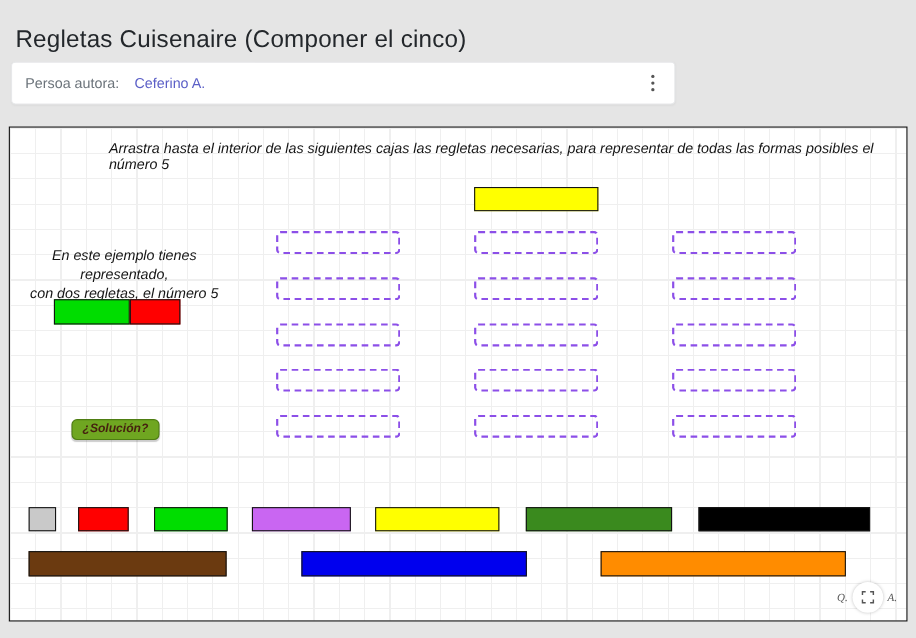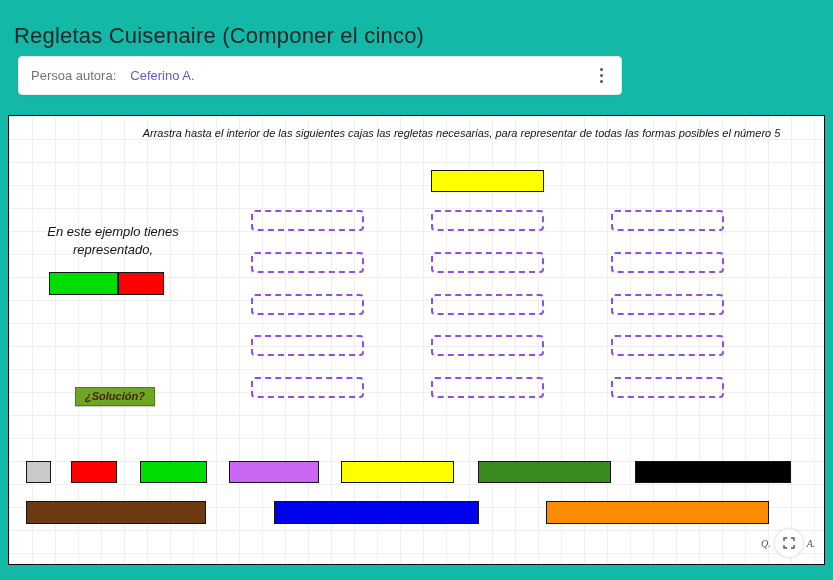--- a/index.html
+++ b/index.html
@@ -1,45 +1,45 @@
 <!DOCTYPE html>
 <html><head>
 <meta charset="utf-8">
 <style>
   html,body{margin:0;padding:0;background:#fff;}
-  .page{position:relative;width:833px;height:580px;background:#14b8a6;
+  .page{position:relative;width:833px;height:580px;background:#e5e5e5;
         font-family:"Liberation Sans",sans-serif;overflow:hidden;}
   .page-title{position:absolute;left:14px;top:8px;font-size:22px;font-weight:400;
               color:#23272b;letter-spacing:.2px;}
-  .author-card{position:absolute;left:18px;top:56px;width:604px;height:39px;
+  .author-card{position:absolute;left:10px;top:56px;width:604px;height:39px;
                background:#fff;border:1px solid #e7e8ea;border-radius:4px;
                box-shadow:0 1px 2px rgba(0,0,0,.04);
                display:flex;align-items:center;padding:0 12px;box-sizing:border-box;}
   .author-label{font-size:13px;color:#6b737a;}
   .author-link{font-size:13px;color:#5b5fc7;margin-left:14px;text-decoration:none;cursor:pointer;}
   .kebab{margin-left:auto;display:flex;flex-direction:column;gap:3px;cursor:pointer;
          padding:4px 6px;}
   .kebab span{width:3px;height:3px;border-radius:50%;background:#555;}
   
   .applet{position:absolute;left:8px;top:115px;width:817px;height:450px;
           border:1.5px solid #0d0d0d;box-sizing:border-box;background:#fff;
           background-image:
             repeating-linear-gradient(to right,#efefef 0 1px,transparent 1px 23px),
             repeating-linear-gradient(to bottom,#efefef 0 1px,transparent 1px 23px);}
-  .instruction{position:absolute;left:90px;right:0;top:11px;text-align:center;
-               font-size:11px;font-style:italic;color:#141414;}
+  .instruction{position:absolute;left:90px;right:0;top:11px;text-align:left;
+               font-size:13px;font-style:italic;color:#141414;}
   .example-text{position:absolute;left:8px;top:107px;width:192px;text-align:center;
                 font-size:13px;font-style:italic;color:#141414;line-height:1.35;}
   .rod{position:absolute;border:1.5px solid #141414;box-sizing:border-box;cursor:grab;}
   .drop-box{position:absolute;border:2.5px dashed #8c4fe8;border-radius:4px;
             box-sizing:border-box;background:transparent;}
-  .solution-btn{position:absolute;left:66px;top:265px;padding:2px 9px 3px;
-                background:#6fa621;border:1px solid #4e7d12;border-radius:0;
+  .solution-btn{position:absolute;left:56px;top:265px;padding:2px 9px 3px;
+                background:#6fa621;border:1px solid #4e7d12;border-radius:5px;
                 font-size:11px;font-style:italic;font-weight:bold;color:#46210f;
-                cursor:pointer;box-shadow:0 1px 1px rgba(0,0,0,.2);margin-top:6px;}
+                cursor:pointer;box-shadow:0 1px 1px rgba(0,0,0,.2);}
   .corner-controls{position:absolute;left:752px;top:413px;display:flex;align-items:center;gap:4px;}
   .ctrl-glyph{font-size:10px;font-style:italic;color:#555;font-family:"Liberation Serif",serif;}
   .fs-btn{width:28px;height:28px;border-radius:50%;background:#fff;
           box-shadow:0 0 3px rgba(0,0,0,.25);display:flex;align-items:center;
           justify-content:center;cursor:pointer;}
 </style>
 </head>
 <body>
 
 <div class="page">
@@ -53,20 +53,21 @@
         <span></span>
         <span></span>
         <span></span>
       </div>
   </div>
 
   <div class="applet" id="applet">
     <div class="instruction">Arrastra hasta el interior de las siguientes cajas las regletas necesarias, para representar de todas las formas posibles el número 5</div>
     <div class="example-text" id="exampleText">
         <div>En este ejemplo tienes representado,</div>
+        <div>con dos regletas, el número 5</div>
       </div>
     <button class="solution-btn">¿Solución?</button>
 
     <div class="corner-controls">
       <span class="ctrl-glyph">Q.</span>
       <div class="fs-btn">
         <svg width="12" height="12" viewBox="0 0 12 12">
           <path d="M1 4V1h3 M8 1h3v3 M11 8v3H8 M4 11H1V8" stroke="#555" stroke-width="1.4" fill="none"></path>
         </svg>
       </div>

